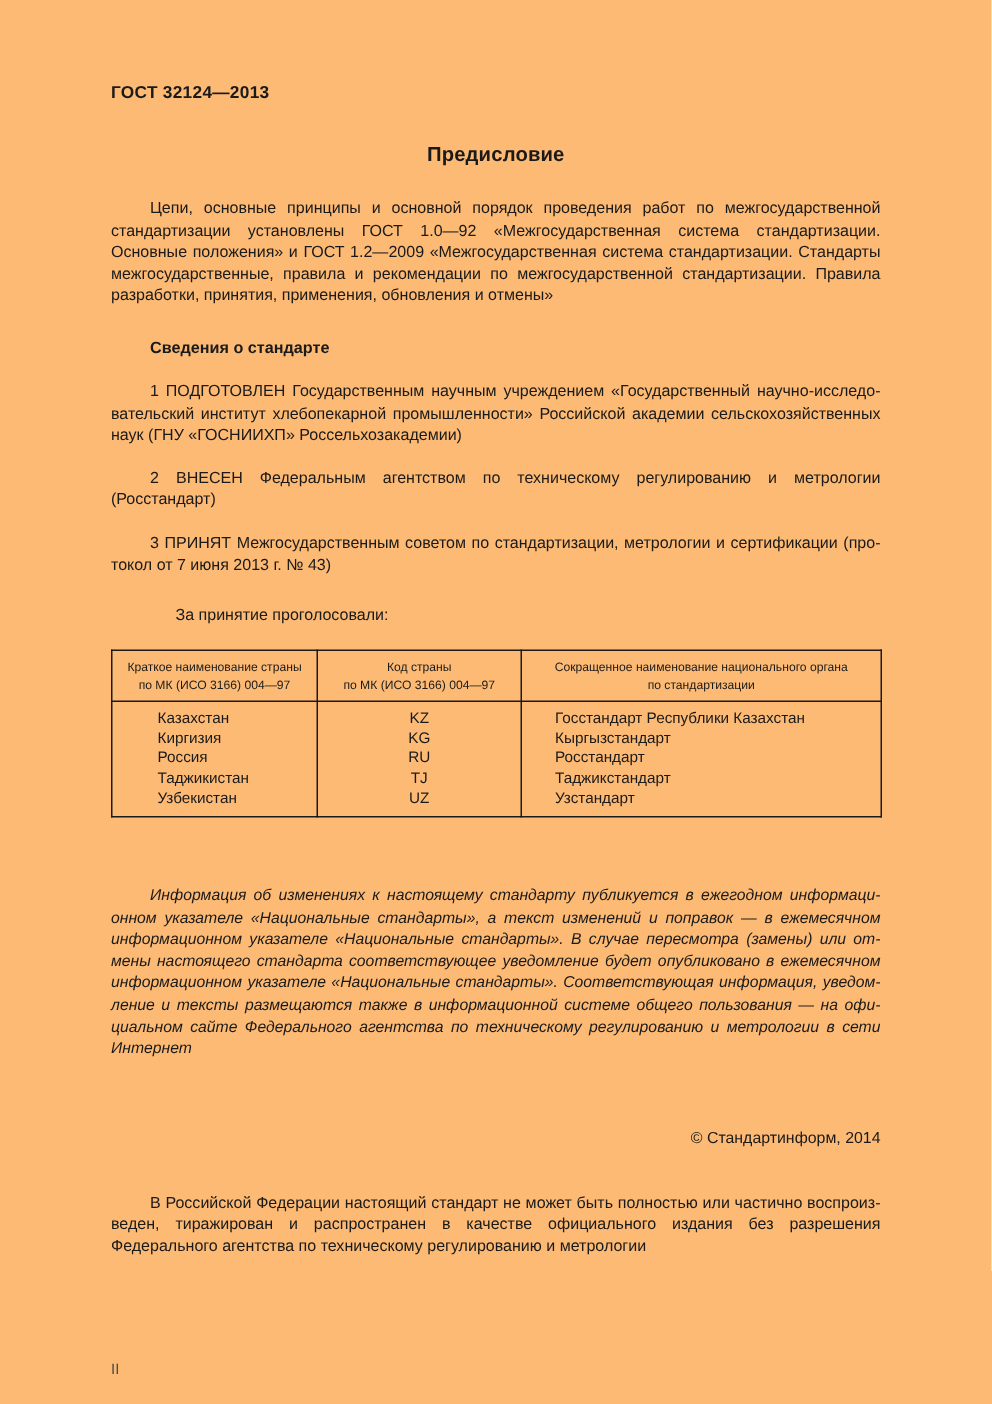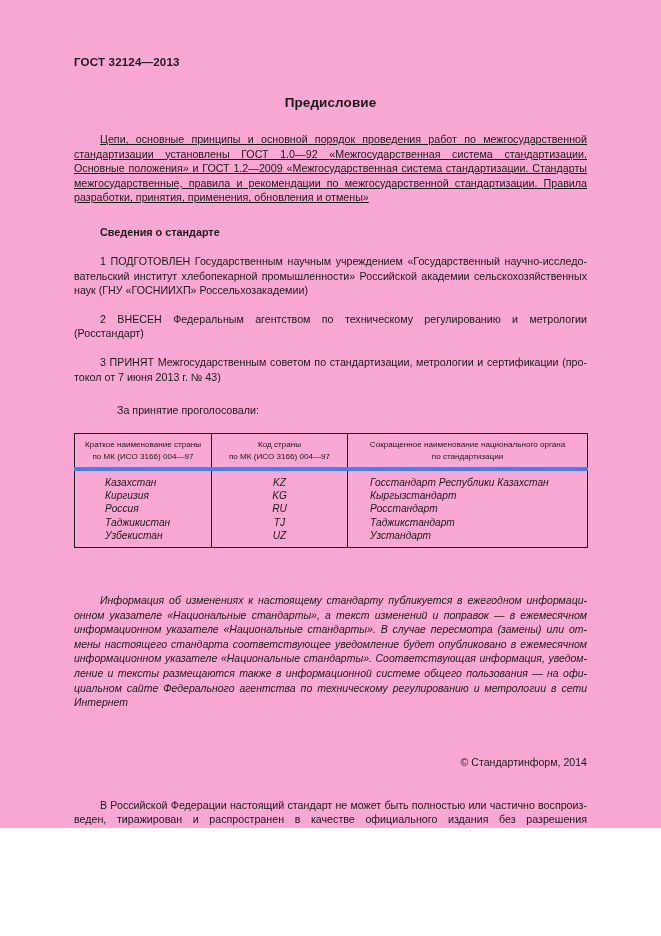--- a/index.html
+++ b/index.html
@@ -7,22 +7,22 @@
     padding: 0;
     background: #ffffff;
   }
   body {
     font-family: "Liberation Sans", sans-serif;
     color: #1a1a1a;
   }
   .page {
     position: relative;
     width: 661px;
-    height: 828px;
-    background: #f9a8d4;
+    height: 936px;
+    background: #fdba74;
     overflow: hidden;
   }
   .content {
     position: absolute;
     left: 74px;
     top: 0;
     width: 513px;
   }
 
   
@@ -46,21 +46,21 @@
   p.para {
     margin: 0;
     font-size: 10.7px;
     line-height: 14.6px;
     text-align: justify;
     text-justify: inter-word;
     hyphens: manual;
   }
   .para + .para { margin-top: 14px; }
 
-  .gap-top-22 { margin-top: 22px !important; text-decoration: underline; }
+  .gap-top-22 { margin-top: 22px !important; }
   .gap-top-16 { margin-top: 16px !important; }
   .gap-top-18 { margin-top: 18px !important; }
 
   .indent { text-indent: 26px; }
 
   .section-heading {
     margin: 0;
     margin-top: 21px;
     font-size: 10.8px;
     font-weight: bold;
@@ -103,22 +103,21 @@
     text-align: center;
   }
   table.vote-table tbody td {
     border-bottom: 1px solid #1a1a1a;
     font-size: 10.2px;
     line-height: 13.2px;
     padding: 5px 0 5px 0;
   }
   
   table.vote-table tbody tr.body-row td {
-    border-top: 4px solid #3b82f6;
-    font-style: italic;
+    border-top: 1px solid #3b82f6;
   }
   .cell-country { padding-left: 30px !important; }
   .cell-code { text-align: center; }
   .cell-org { padding-left: 22px !important; }
   .col-a { width: 137px; }
   .col-b { width: 136px; }
   .col-c { width: 240px; }
 
   .tbl-line { display: block; }
 

